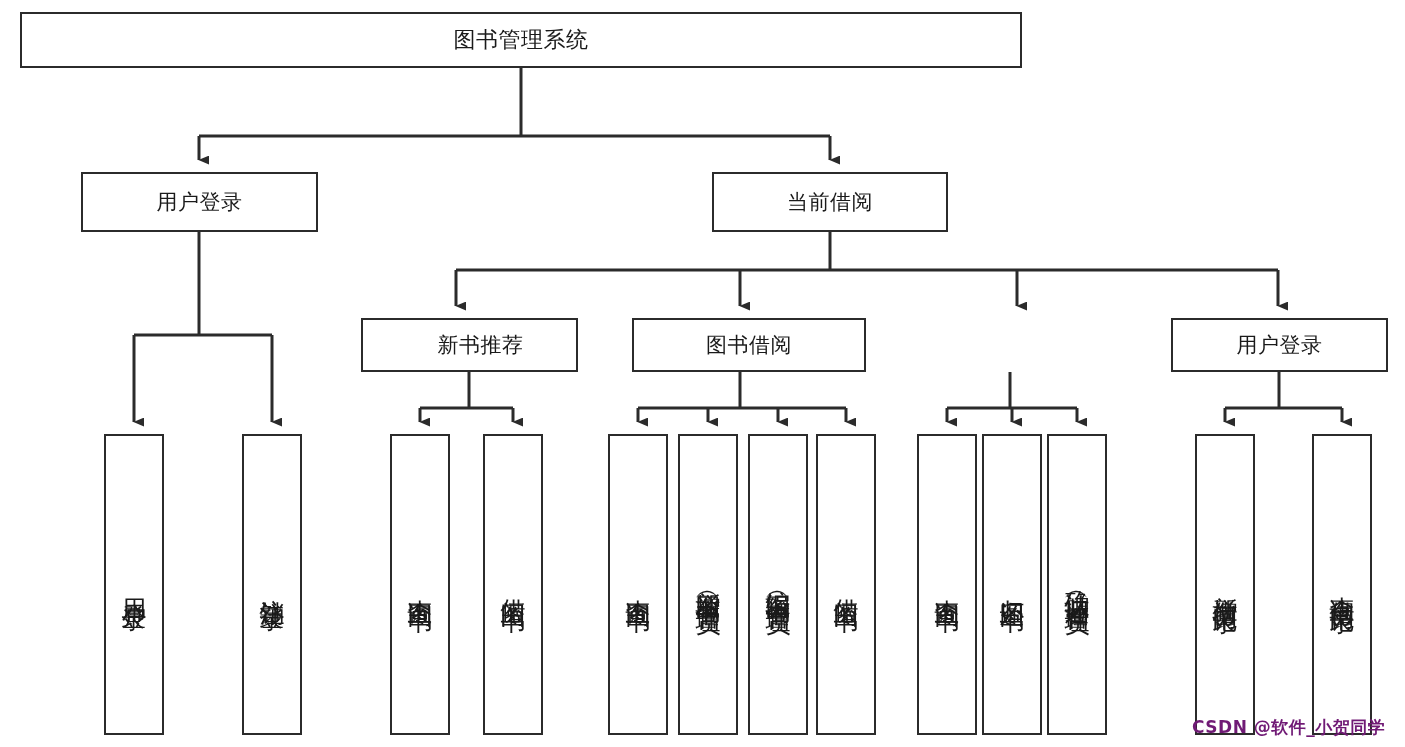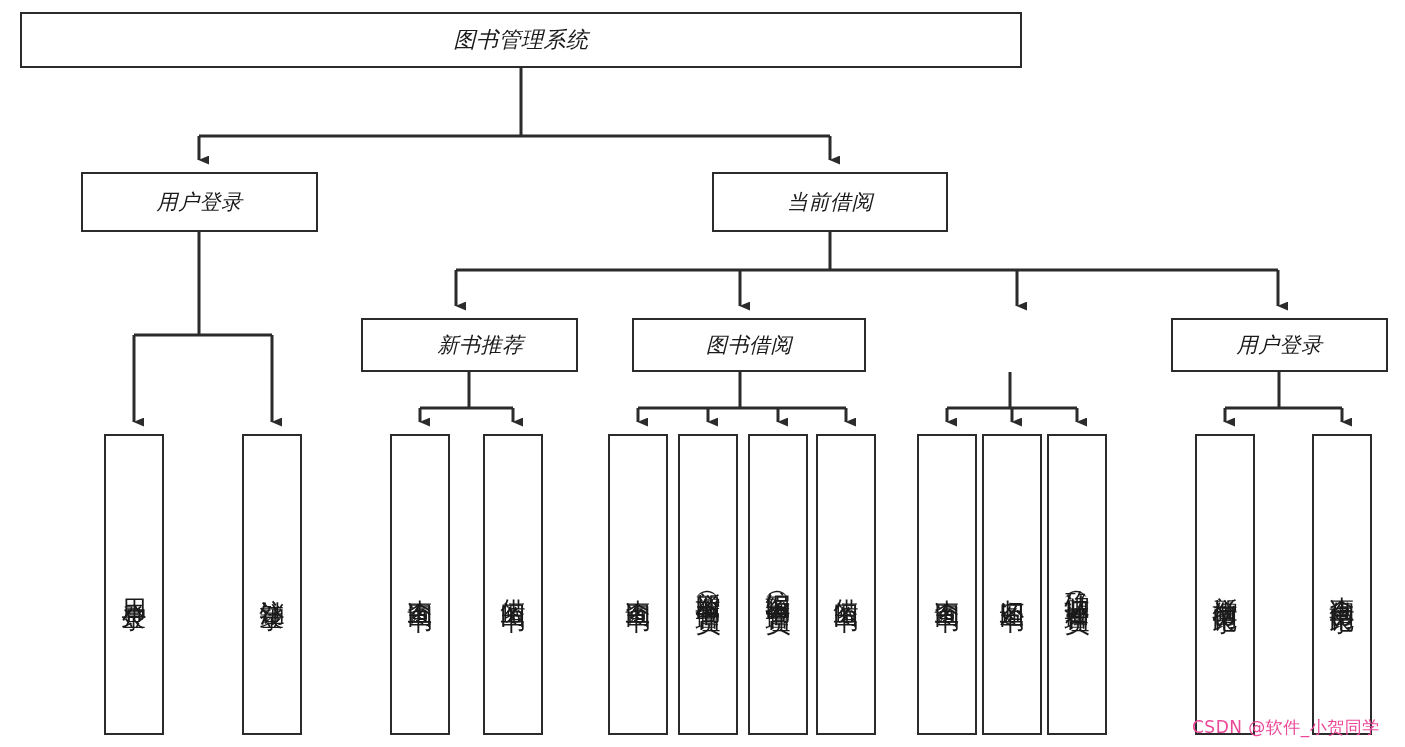--- a/index.html
+++ b/index.html
@@ -38,44 +38,44 @@
   .node .label {
     display: block;
     text-align: center;
     line-height: 1.05;
     white-space: nowrap;
   }
   
   .node.h .label {
     font-size: 21px;
     letter-spacing: 0.5px;
-    font-style: italic;
   }
   .node.root .label {
     font-size: 22px;
   }
   
   .node.v {
     align-items: center;
     justify-content: center;
   }
   .node.v .label {
     writing-mode: vertical-rl;
     text-orientation: upright;
     font-size: 25px;
     line-height: 1.0;
     letter-spacing: 3px;
     white-space: nowrap;
   }
   .watermark {
     position: absolute;
     font-size: 17px;
-    color: #ec4899;
+    color: #701a75;
     white-space: nowrap;
     letter-spacing: 0.5px;
+    font-weight: bold;
   }
 </style>
 </head>
 <body>
 
 <div id="canvas">
 
   <svg class="wires" viewBox="0 0 1405 747">
     <defs>
       <marker id="arrowhead" markerWidth="9" markerHeight="11" refX="4.5" refY="10.2" orient="auto-start-reverse" markerUnits="userSpaceOnUse">

